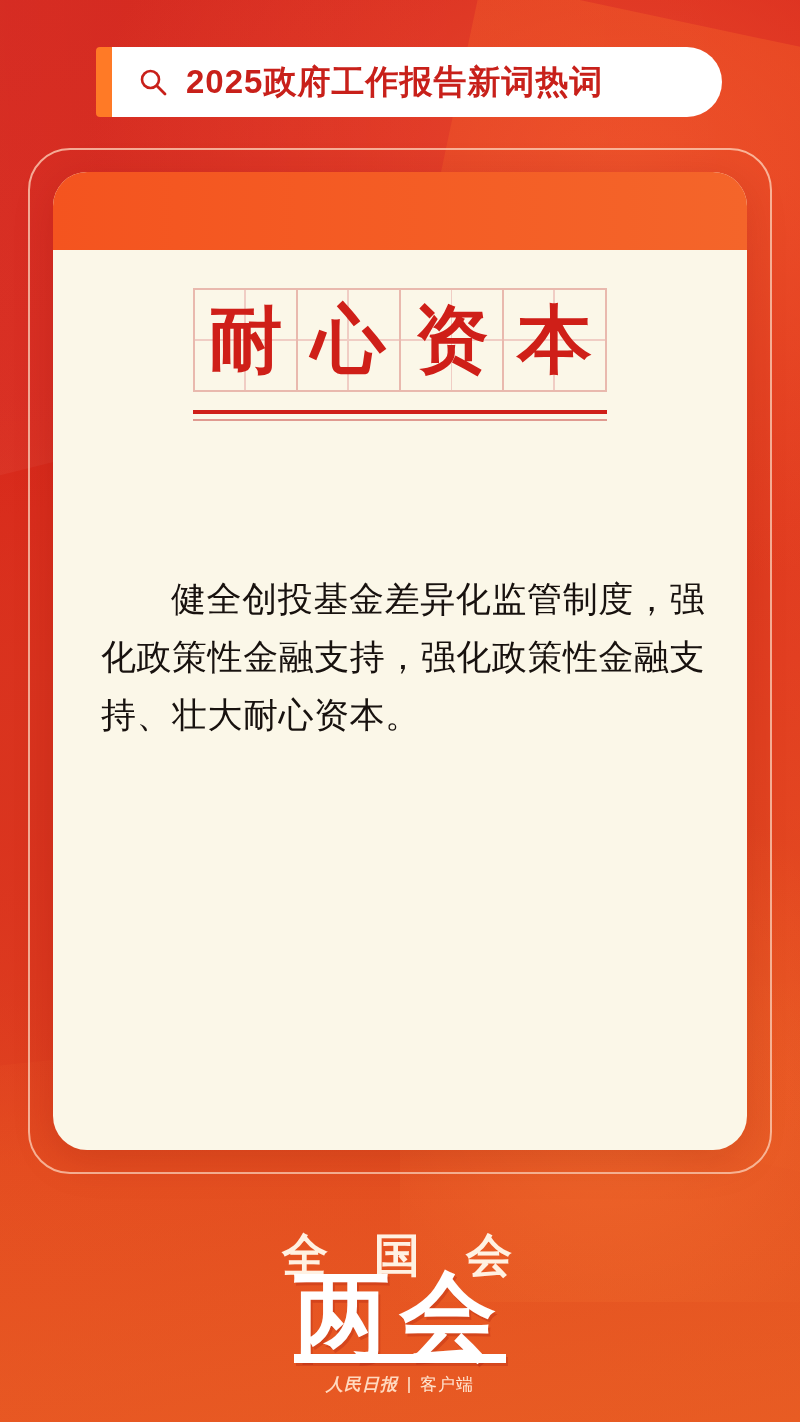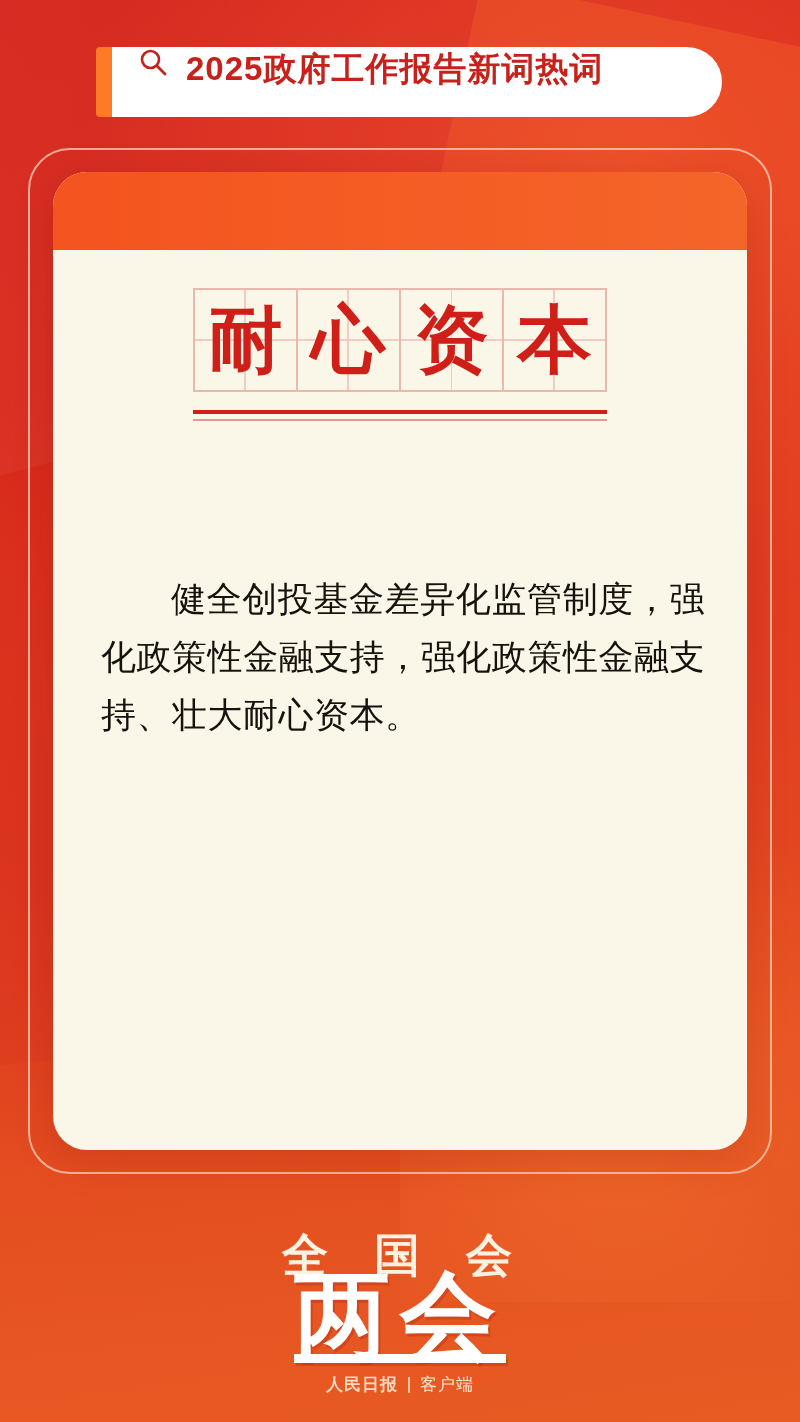--- a/index.html
+++ b/index.html
@@ -80,21 +80,21 @@
     width: 16px;
     background: #ff7a26;
     border-radius: 4px 0 0 4px;
     flex: 0 0 16px;
   }
   .header-pill {
     flex: 1;
     background: #ffffff;
     border-radius: 0 35px 35px 0;
     display: flex;
-    align-items: flex-start;
+    align-items: center;
     padding-left: 26px;
     box-sizing: border-box;
   }
   .search-icon {
     width: 30px;
     height: 30px;
     flex: 0 0 30px;
     position: relative;
     margin-right: 18px;
   }
@@ -252,20 +252,21 @@
     align-items: center;
     gap: 10px;
     color: #ffe6d2;
     font-size: 17px;
     letter-spacing: 1px;
   }
   .lockup-footer .brand {
     font-family: "Liberation Serif", serif;
     font-weight: bold;
     color: #ffd9bf;
+    font-style: italic;
   }
   .divider-bar {
     width: 2px;
     height: 16px;
     background: rgba(255,222,198,0.8);
   }
 </style>
 </head>
 <body>
 

